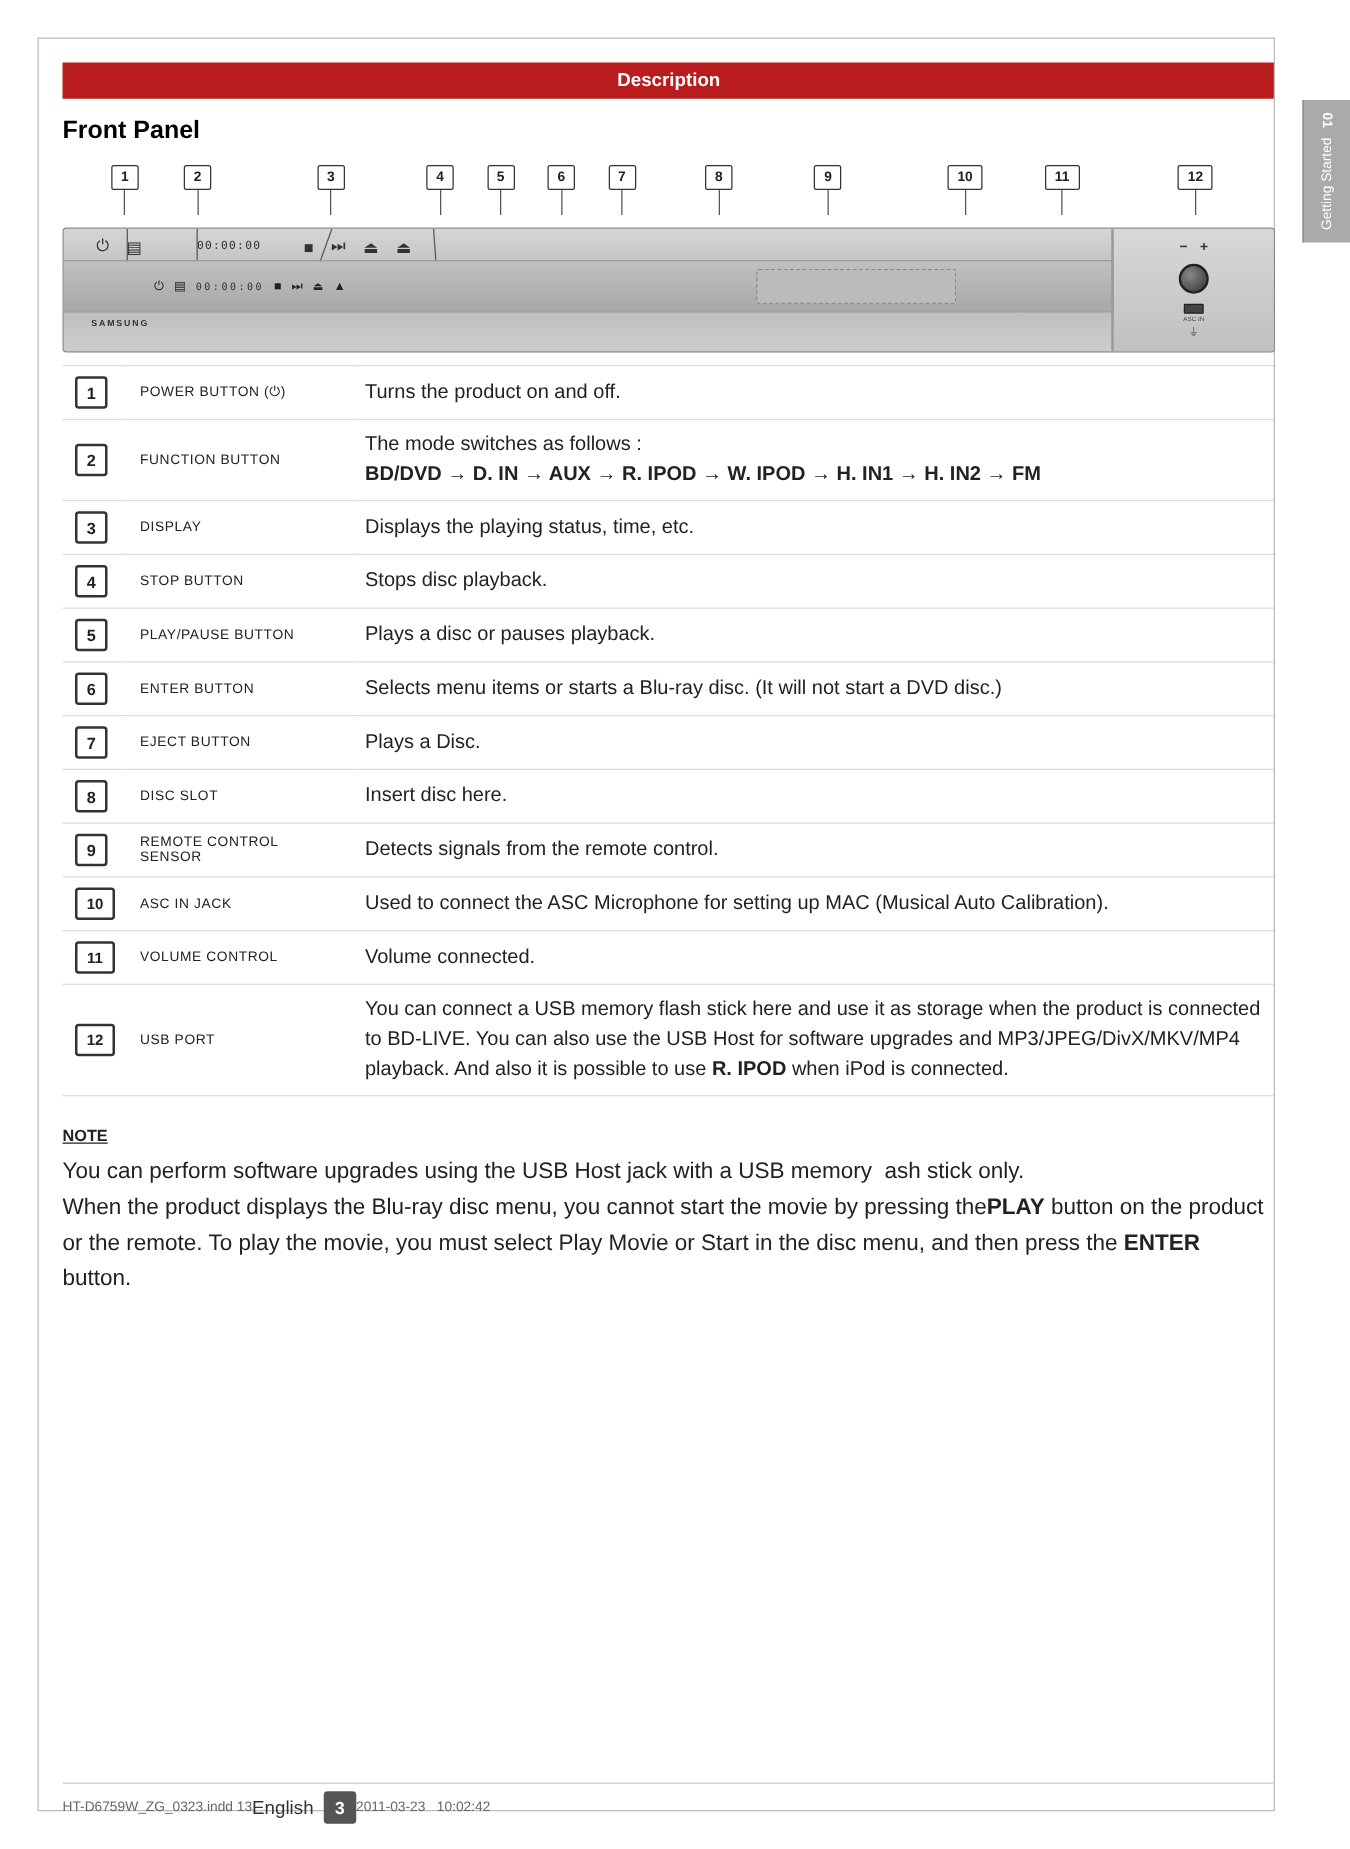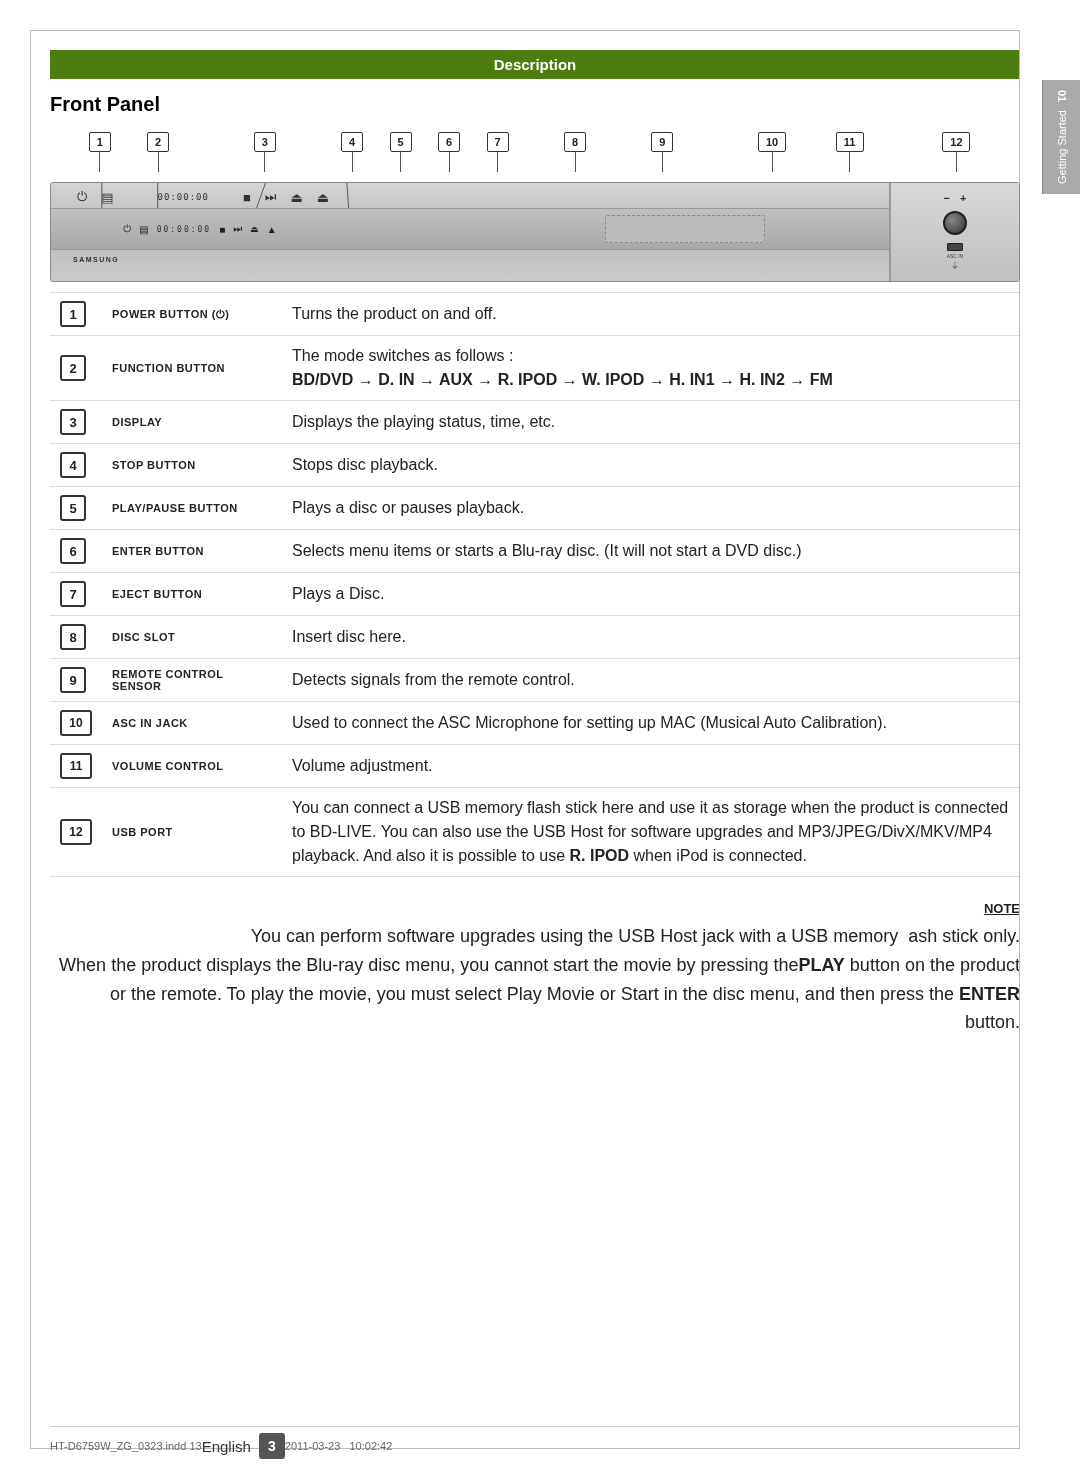--- a/index.html
+++ b/index.html
@@ -47,21 +47,21 @@
       transform: rotate(180deg);
       margin-top: 4px;
     }
 
     .main-content {
       padding: 50px 60px 50px 50px;
     }
 
     
     .description-header {
-      background: #4d7c0f;
+      background: #b91c1c;
       color: #fff;
       text-align: center;
       padding: 6px 0;
       font-size: 15px;
       font-weight: bold;
       margin-bottom: 14px;
     }
 
     
     .front-panel-title {
@@ -116,36 +116,35 @@
       border-radius: 3px;
       font-size: 13px;
       font-weight: bold;
       padding: 0 3px;
     }
     .desc-label-cell {
       padding: 8px 10px;
       vertical-align: middle;
       width: 180px;
       font-size: 11px;
-      font-weight: bold;
+      font-weight: normal;
       text-transform: uppercase;
       letter-spacing: 0.5px;
     }
     .desc-text-cell {
       padding: 8px 10px;
       vertical-align: middle;
       font-size: 16px;
       line-height: 1.5;
     }
 
     
     .note-section {
       margin-top: 24px;
       margin-bottom: 20px;
-      text-align: right;
     }
     .note-title {
       font-size: 13px;
       font-weight: bold;
       margin-bottom: 6px;
       text-decoration: underline;
     }
     .note-text {
       font-size: 18px;
       line-height: 1.6;
@@ -561,21 +560,21 @@
       </tr>
 
       <tr>
         <td class="desc-num-cell">
           <span class="desc-num-badge" style="width:32px; font-size:12px;">11</span>
         </td>
         <td class="desc-label-cell">
           <span>VOLUME CONTROL</span>
         </td>
         <td class="desc-text-cell">
-          <span>Volume adjustment.</span>
+          <span>Volume connected.</span>
         </td>
       </tr>
 
       <tr>
         <td class="desc-num-cell">
           <span class="desc-num-badge" style="width:32px; font-size:12px;">12</span>
         </td>
         <td class="desc-label-cell">
           <span>USB PORT</span>
         </td>

